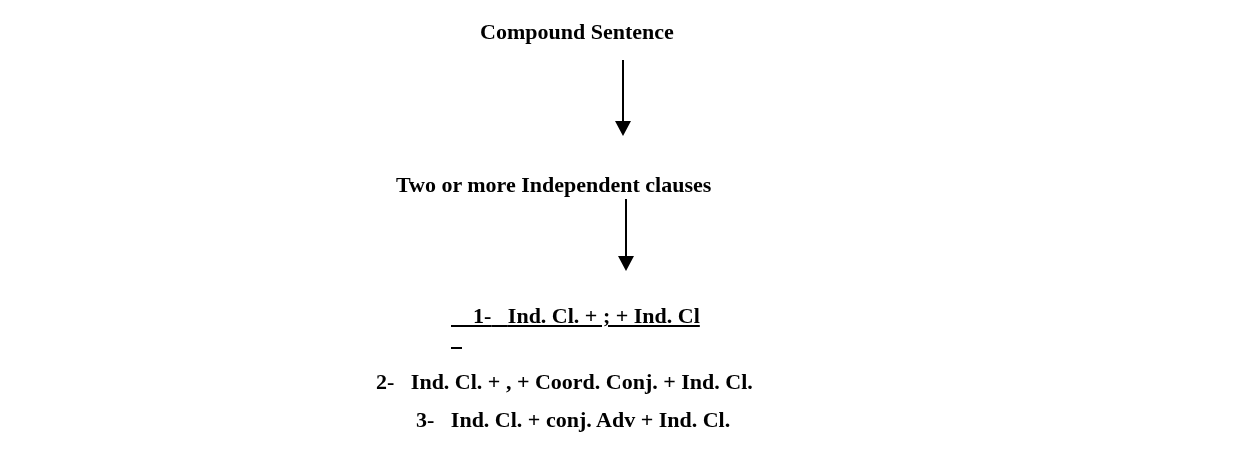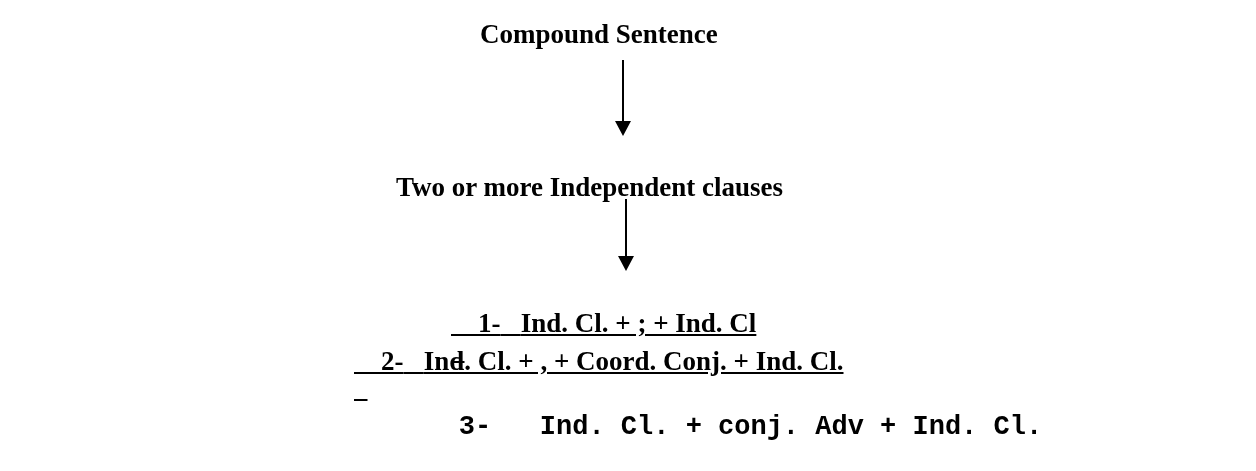--- a/index.html
+++ b/index.html
@@ -1,36 +1,36 @@
 <!DOCTYPE html>
 <html><head>
   <meta charset="utf-8">
   <style>
     html, body { margin: 0; padding: 0; background: #ffffff; }
     body { width: 1256px; height: 471px; position: relative; overflow: hidden;
            font-family: "Liberation Serif", serif; font-weight: bold; color: #000; }
-    .txt { position: absolute; white-space: pre; font-size: 27px; line-height: 1; }
+    .txt { position: absolute; white-space: pre; font-size: 22px; line-height: 1; }
     .arrow { position: absolute; width: 2px; background: #000; }
     .arrow::after { content: ""; position: absolute; left: -7px; bottom: -14px;
       border-left: 8px solid transparent; border-right: 8px solid transparent; border-top: 15px solid #000; }
   </style>
 </head>
 <body>
 
 <div>
   <div class="txt" style="left:480px; top:21px;">Compound Sentence</div>
 
   <div class="arrow" style="left:622px; top:60px; height:62px;"></div>
 
   <div class="txt" style="left:396px; top:174px;">Two or more Independent clauses</div>
 
   <div class="arrow" style="left:625px; top:199px; height:58px;"></div>
 
   <div class="txt" style="left:451px; top:283px;text-decoration:underline;">
     <span>1-</span><span>   </span><span>Ind. Cl. + ; + Ind. Cl</span>
   </div>
-  <div class="txt" style="left:354px; top:321px;text-decoration:underline;">
+  <div class="txt" style="left:354px; top:349px;">
     <span>2-</span><span>   </span><span>Ind. Cl. + , + Coord. Conj. + Ind. Cl.</span>
   </div>
-  <div class="txt" style="left:394px; top:387px;font-family:Liberation Mono, monospace;">
+  <div class="txt" style="left:394px; top:387px;">
     <span>3-</span><span>   </span><span>Ind. Cl. + conj. Adv + Ind. Cl.</span>
   </div>
 </div>
 
 </body></html>

